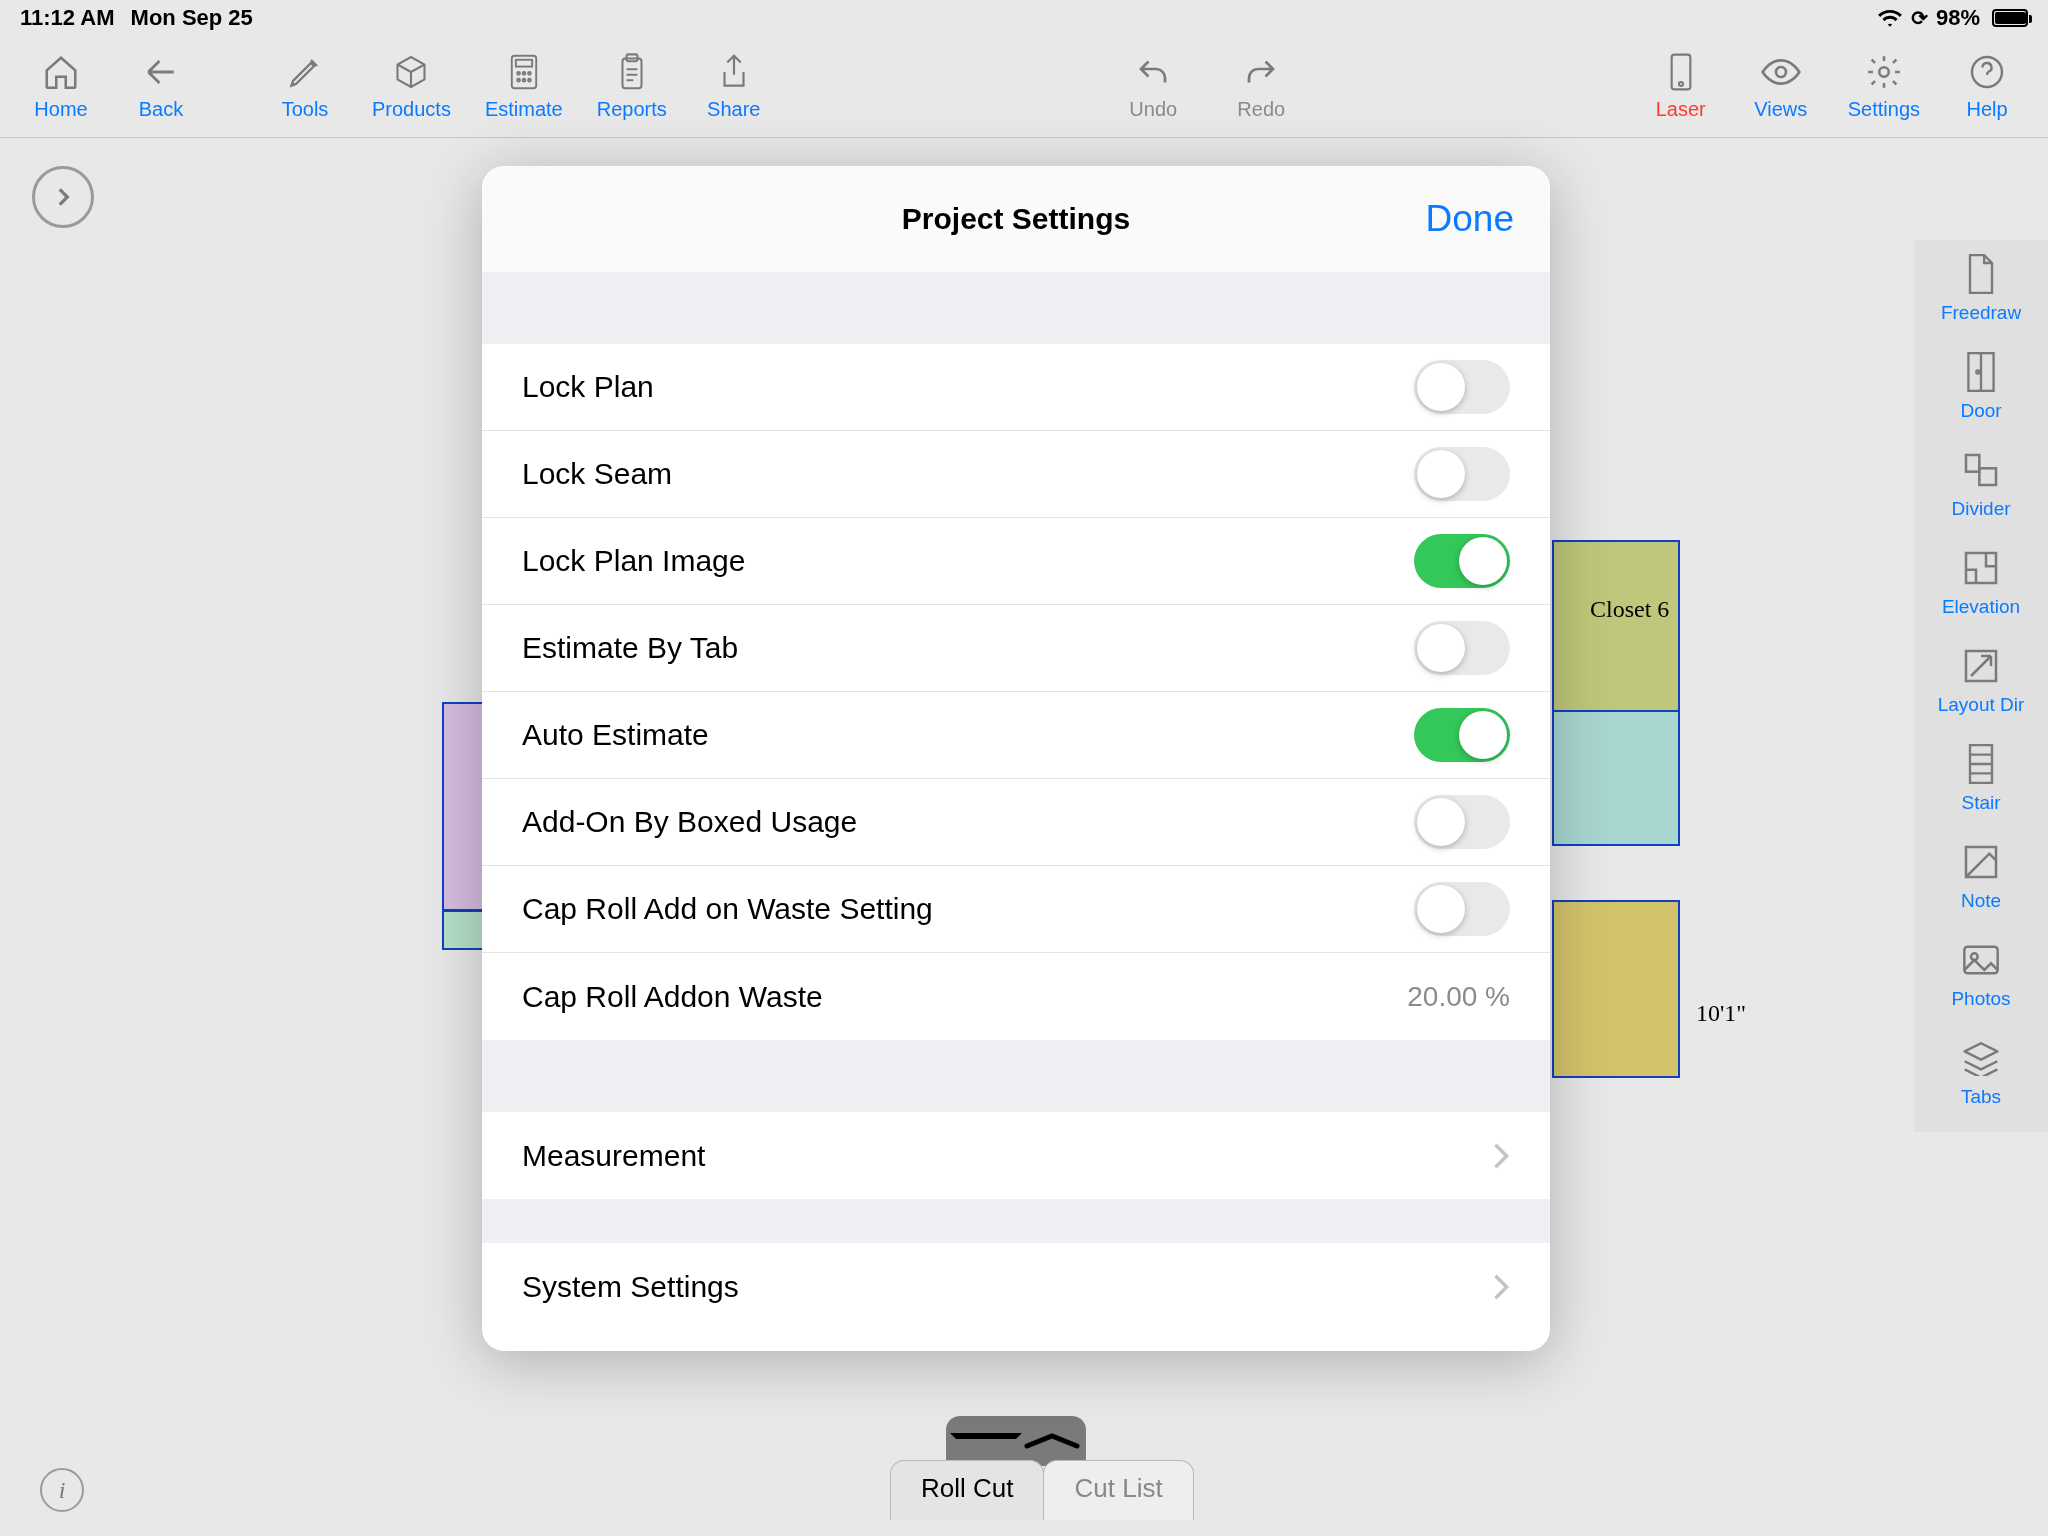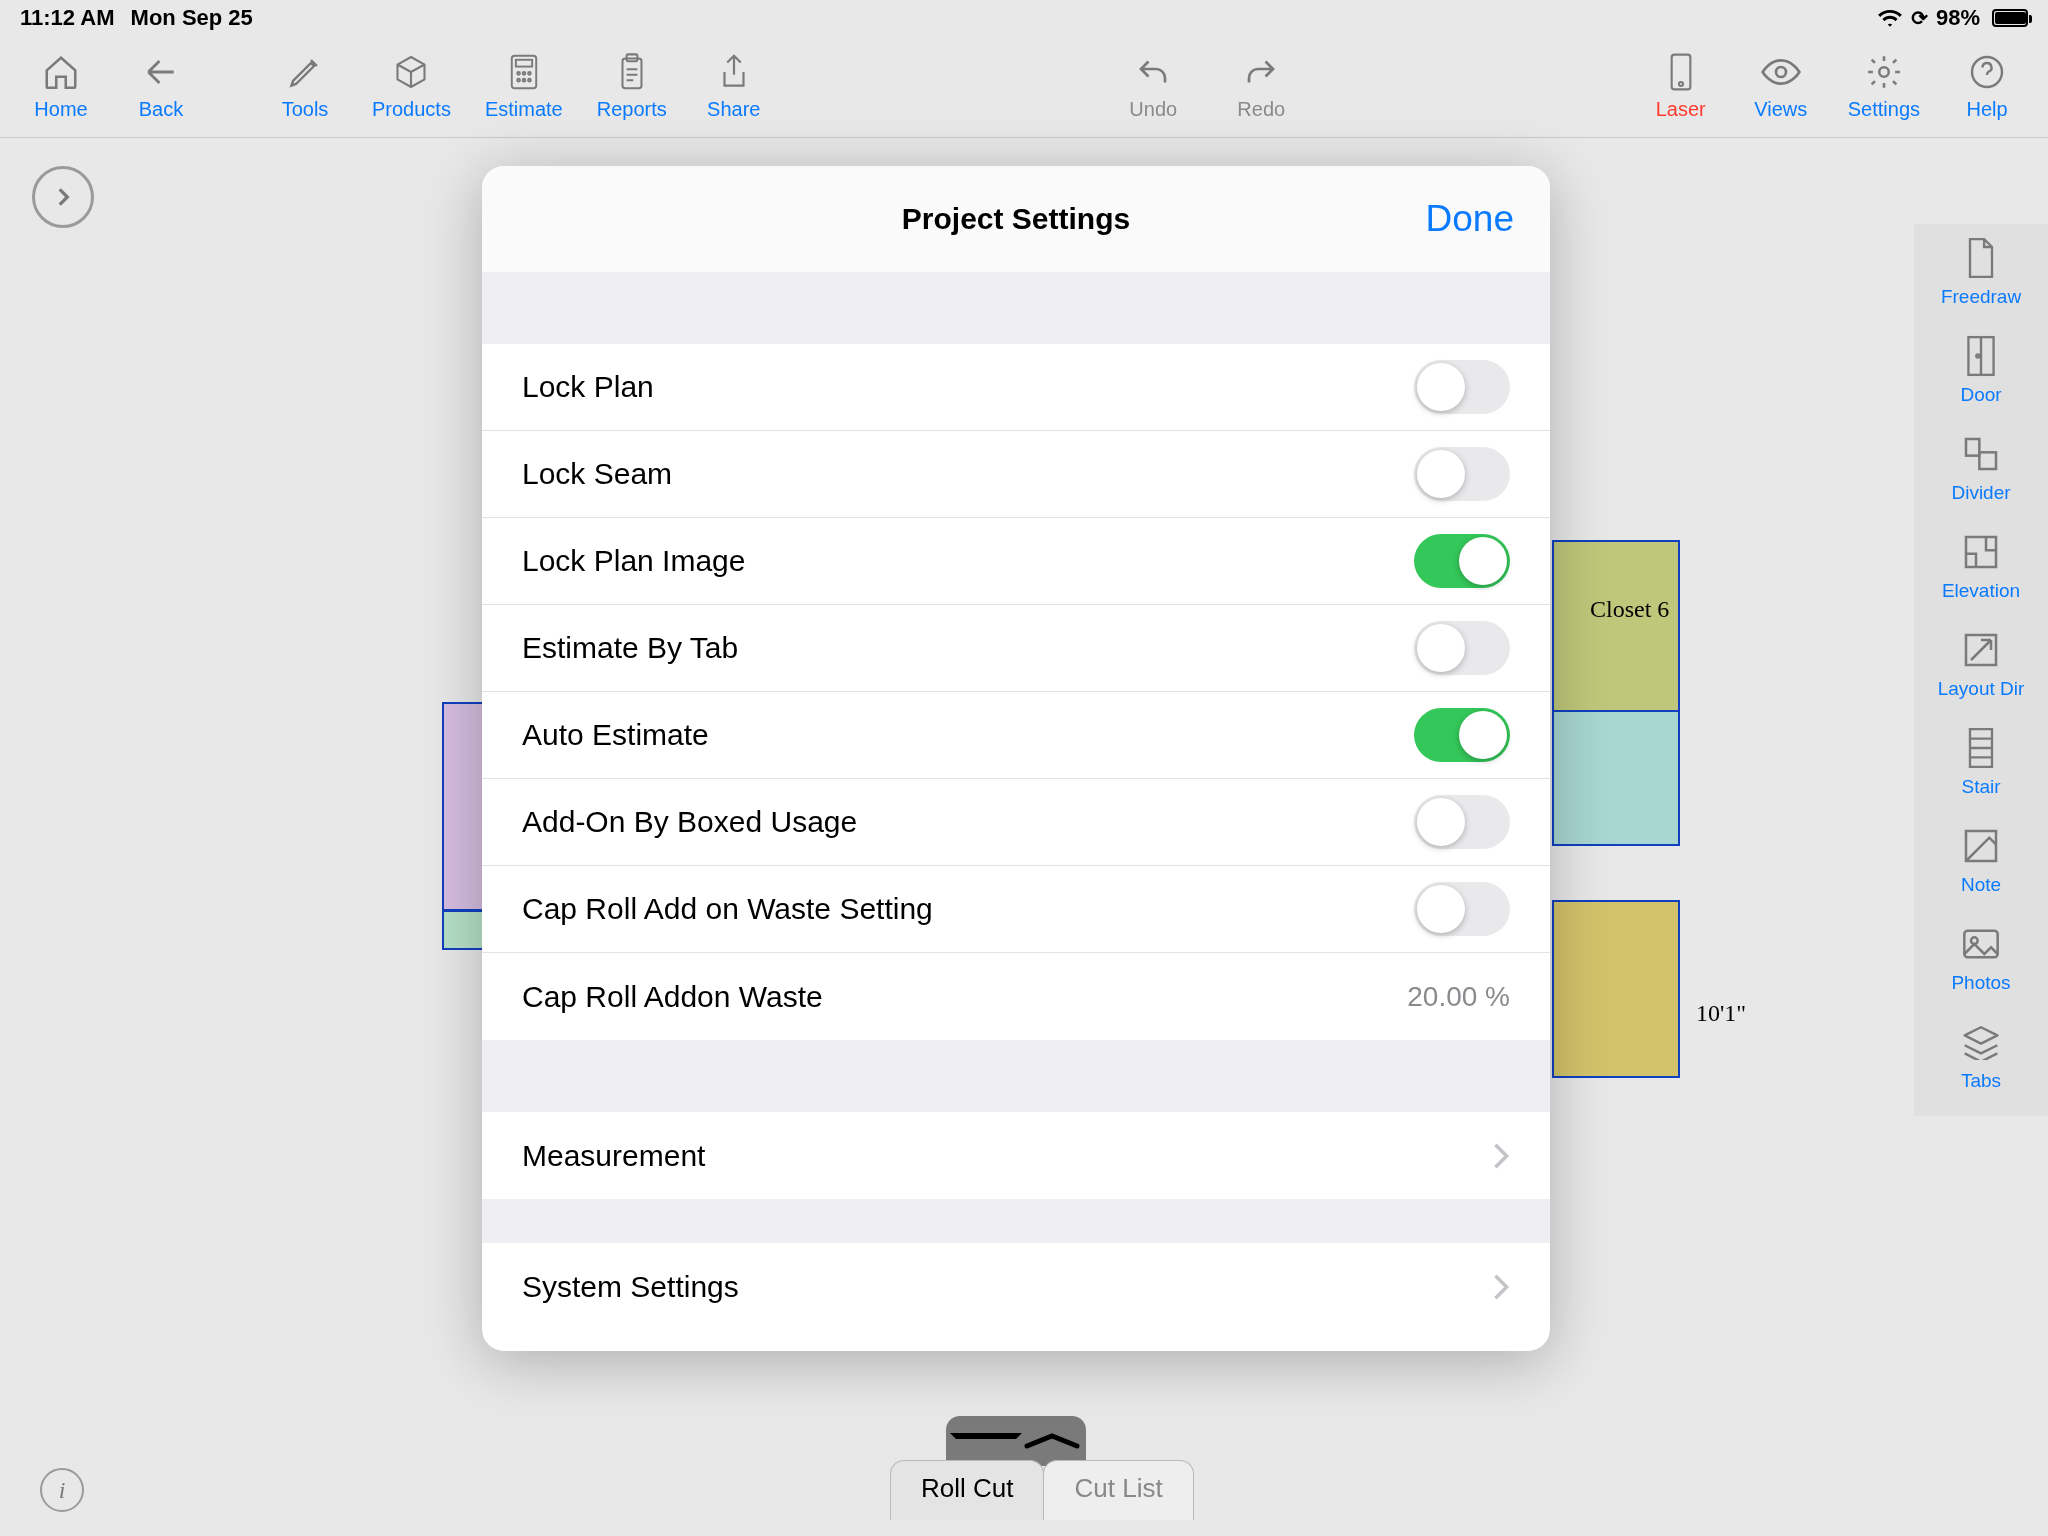--- a/index.html
+++ b/index.html
@@ -22,21 +22,21 @@
 .tb-icon { width:40px; height:40px; display:flex; align-items:center; justify-content:center; color:#7a7a7a;}
 .tb-label { font-size:20px; color:#0a7aff; }
 .tb-label.red { color:#ff3b30; }
 .center-group { display:flex; gap:42px; }
 
 
 .expand-circle { position:absolute; left:32px; top:166px; width:62px; height:62px; border:3px solid #9a9a9a; border-radius:50%; display:flex; align-items:center; justify-content:center; cursor:pointer; background:#e8e8e8; }
 .expand-circle svg { width:26px; height:26px; color:#7a7a7a; }
 
 
-.right-rail { position:absolute; right:0; top:224px; width:134px; background:#e0e0e0; display:flex; flex-direction:column; align-items:center; padding:12px 0 24px 0; gap:26px;}
+.right-rail { position:absolute; right:0; top:240px; width:134px; background:#e0e0e0; display:flex; flex-direction:column; align-items:center; padding:12px 0 24px 0; gap:26px;}
 .rail-item { display:flex; flex-direction:column; align-items:center; gap:6px; cursor:pointer;}
 .rail-icon { width:44px; height:44px; display:flex; align-items:center; justify-content:center; color:#7a7a7a; }
 .rail-label { font-size:19px; color:#0a7aff; }
 
 
 .plan-bg { position:absolute; }
 .bg-left { left:442px; top:702px; width:48px; height:209px; background:#d5bde0; border:2px solid #1040c0;}
 .bg-left2 { left:442px; top:910px; width:48px; height:40px; background:#b6e0c8; border:2px solid #1040c0;}
 .bg-top-right { left:1552px; top:540px; width:128px; height:173px; background:#bfc77a; border:2px solid #1040c0;}
 .bg-mid-right { left:1552px; top:710px; width:128px; height:136px; background:#a8d6d0; border:2px solid #1040c0;}

